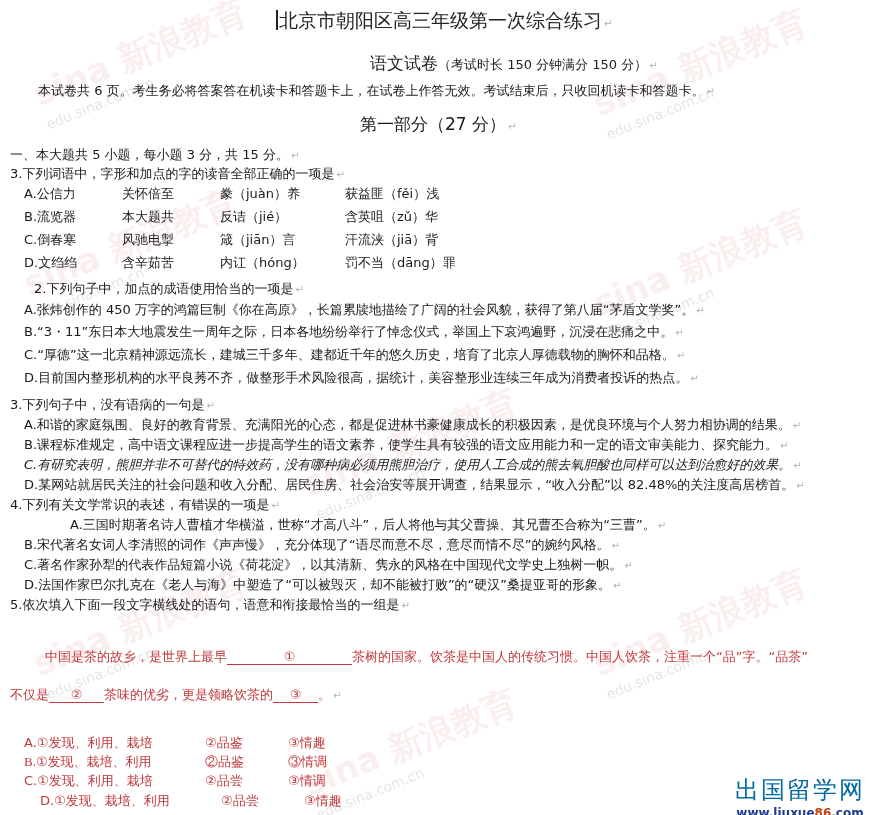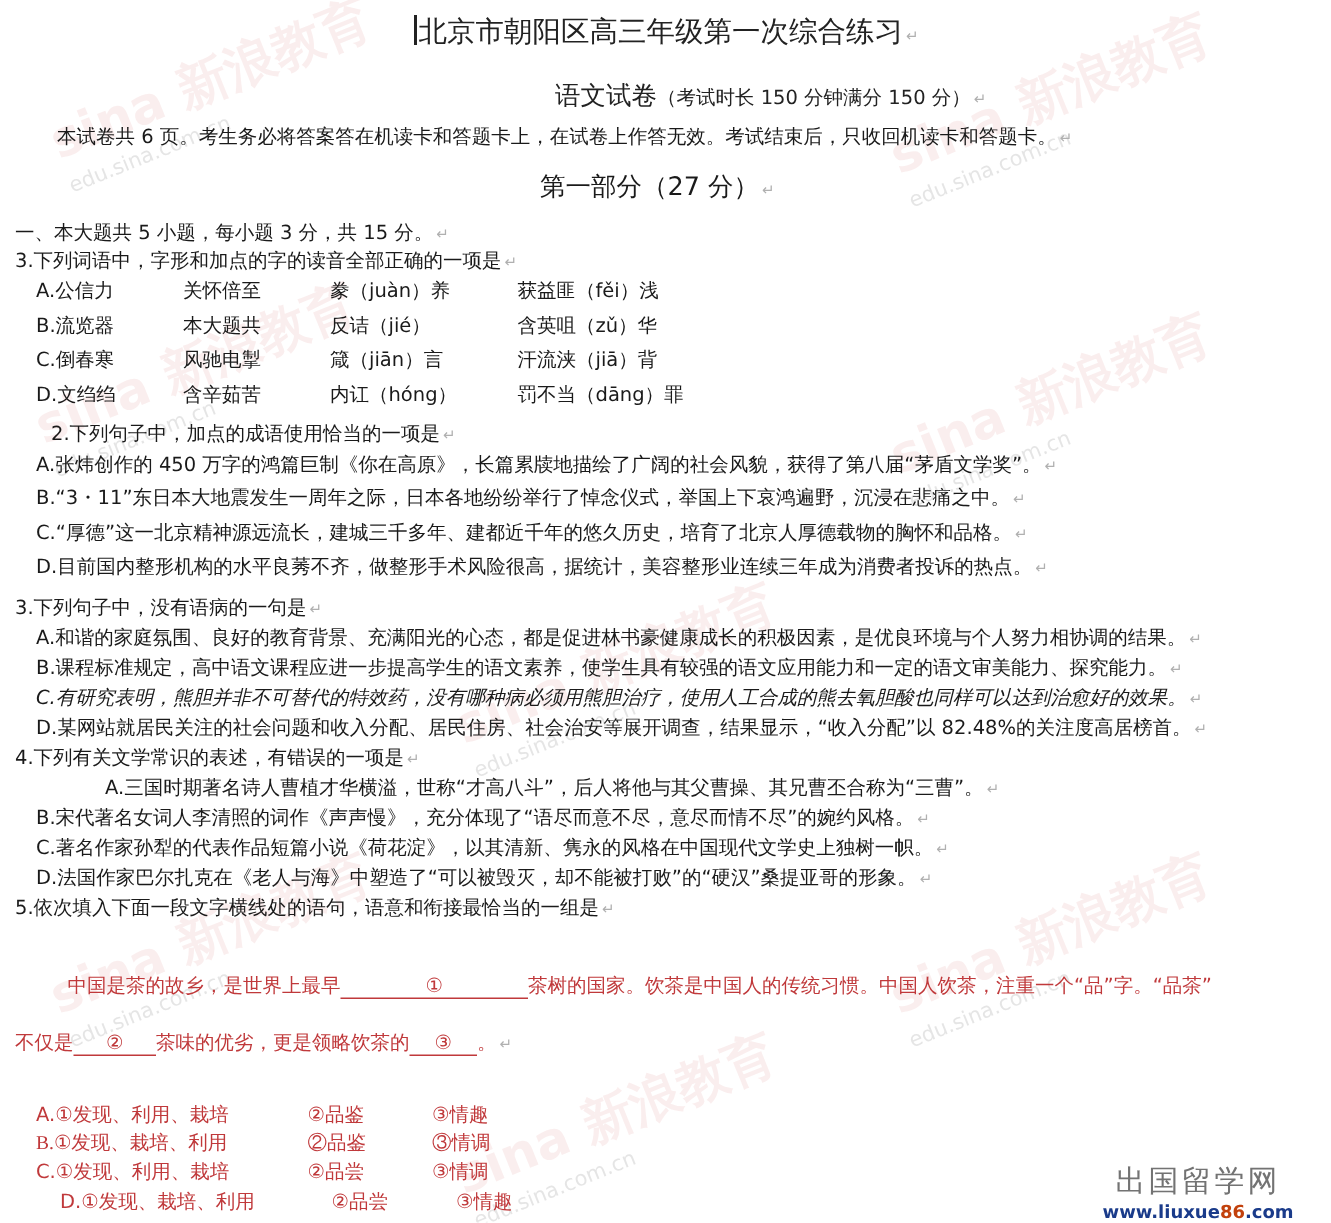--- a/index.html
+++ b/index.html
@@ -20,21 +20,21 @@
   .opt { font-size:13px; }
   .q1row span { position:absolute; }
   .red { color:#c0393b; }
   .blank { display:inline-block; border-bottom:1px solid #c0393b; text-align:center; }
   .wm {
     position:absolute; color:rgba(220,120,120,0.13); font-weight:bold;
     transform:rotate(-22deg); font-size:34px; pointer-events:none;
   }
   .wm small { display:block; font-size:14px; font-weight:normal; color:rgba(180,180,180,0.35); }
   .logo { left:735px; top:774px; text-align:center; }
-  .logo .big { font-size:20px; color:#737373; letter-spacing:2px; }
+  .logo .big { font-size:24px; color:#0369a1; letter-spacing:2px; }
   .logo .url { font-size:12px; color:#1a3b8a; font-weight:bold; }
   .logo .url .n { color:#c2410c; }
 </style>
 </head>
 <body>
 
 <div class="wm" style="left:30px;top:30px;"><span>sina 新浪教育</span><small>edu.sina.com.cn</small></div>
 <div class="wm" style="left:590px;top:40px;"><span>sina 新浪教育</span><small>edu.sina.com.cn</small></div>
 <div class="wm" style="left:20px;top:220px;"><span>sina 新浪教育</span><small>edu.sina.com.cn</small></div>
 <div class="wm" style="left:590px;top:240px;"><span>sina 新浪教育</span><small>edu.sina.com.cn</small></div>

